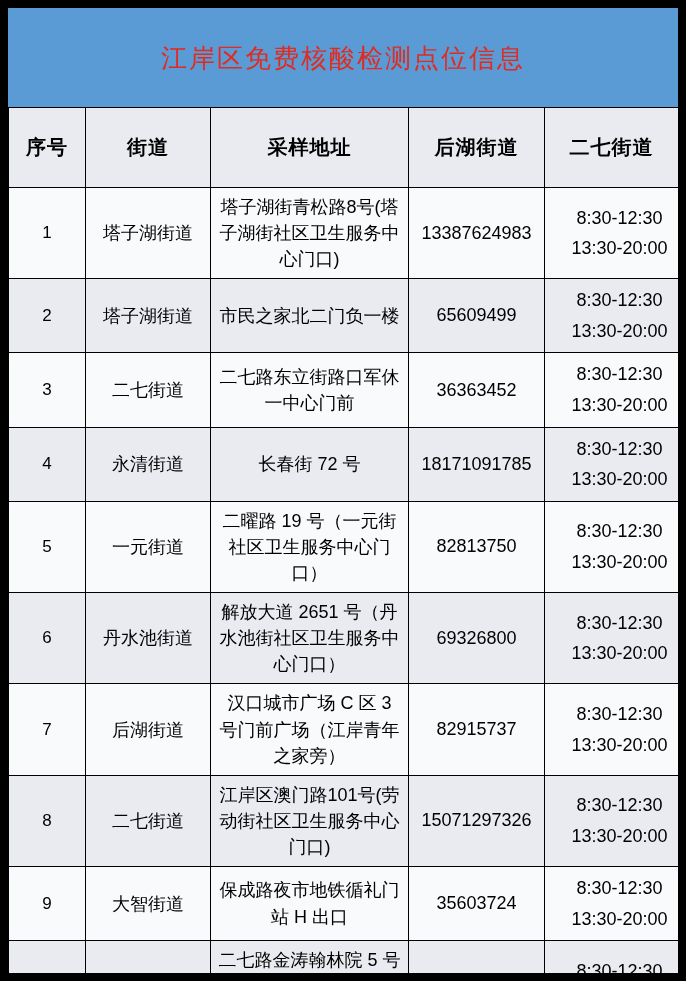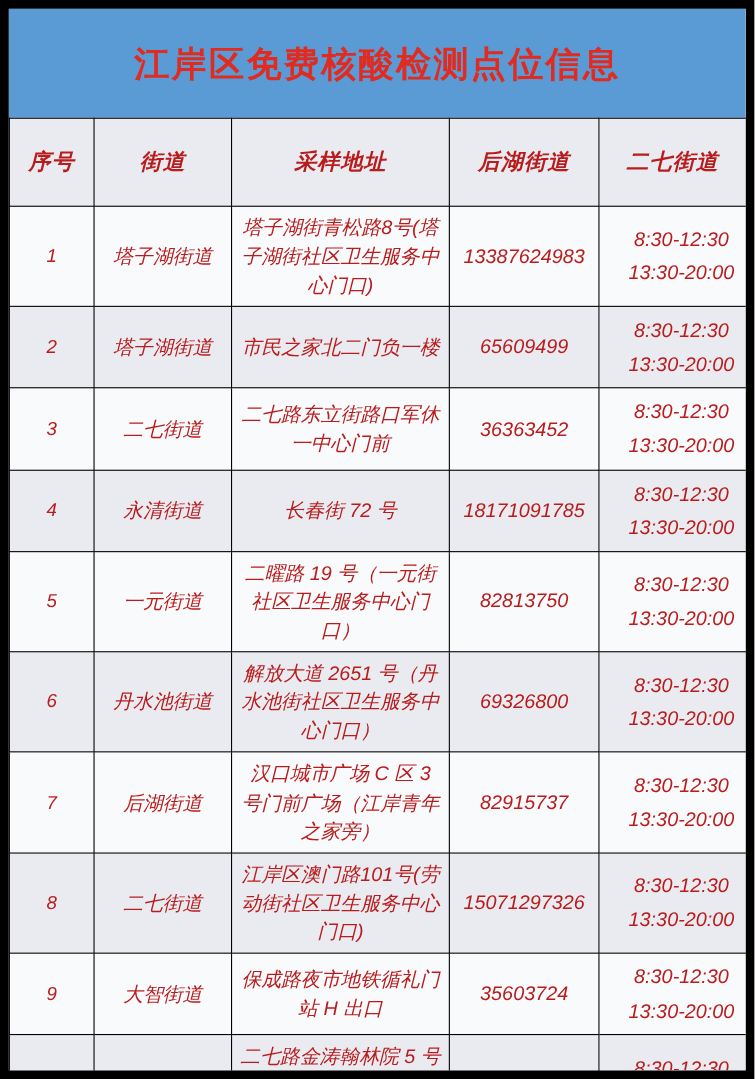--- a/index.html
+++ b/index.html
@@ -25,42 +25,41 @@
 
   .banner {
     flex: 0 0 99px;
     background: var(--banner-bg);
     display: flex;
     align-items: center;
     justify-content: center;
   }
   .banner .title {
     color: var(--title-text);
-    font-size: 32px;
-    font-weight: bold;
+    font-size: 26px;
+    font-weight: normal;
     letter-spacing: 2px;
     line-height: 1;
   }
 
   .table-wrap { flex: 1 1 auto; display: flex; }
 
   table.points {
     width: 100%;
     height: 100%;
     border-collapse: collapse;
     table-layout: fixed;
   }
   .points th, .points td {
     border: 1px solid var(--grid-border);
     text-align: center;
     vertical-align: middle;
-    color: #b91c1c;
+    color: #000000;
     padding: 6px 4px;
     overflow: hidden;
-    font-style: italic;
   }
   .points thead th {
     height: 80px;
     font-size: 20px;
     font-weight: bold;
     background: var(--row-alt-bg);
     letter-spacing: 1px;
   }
   .points td { font-size: 18px; }
   tr.row-light td { background: var(--row-bg); }

